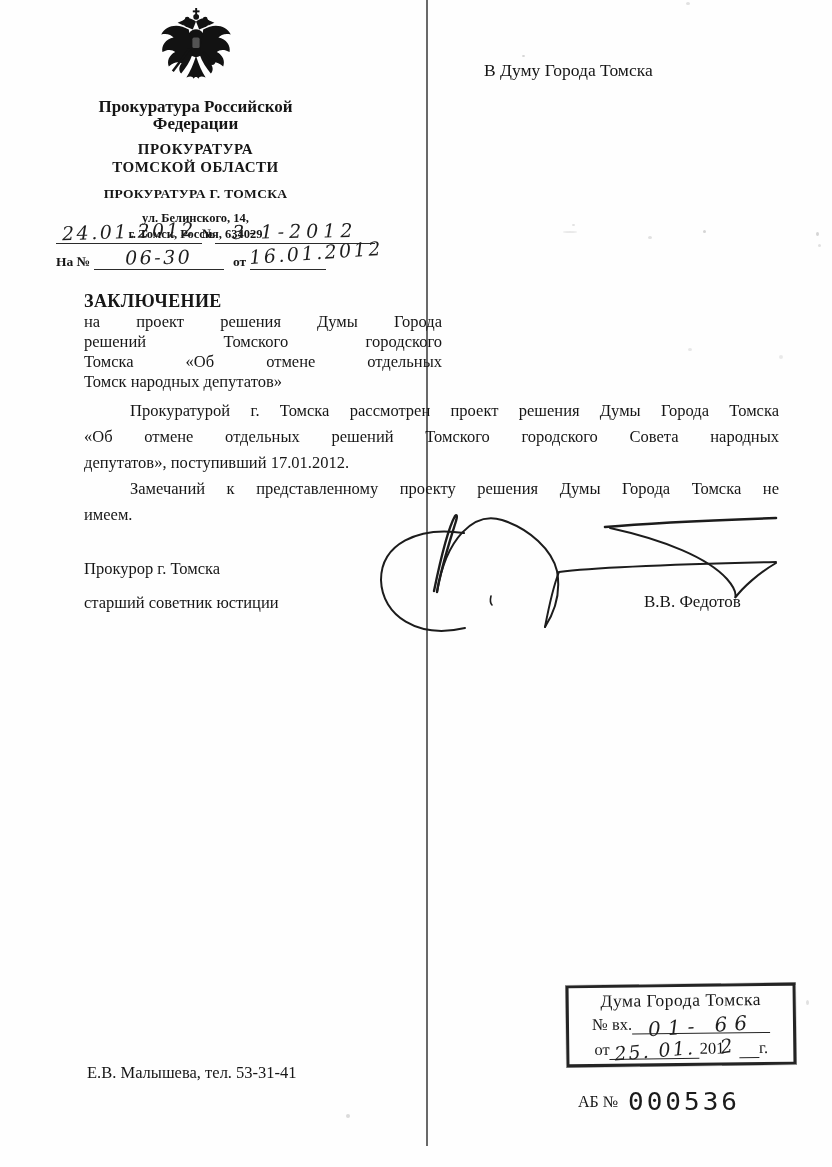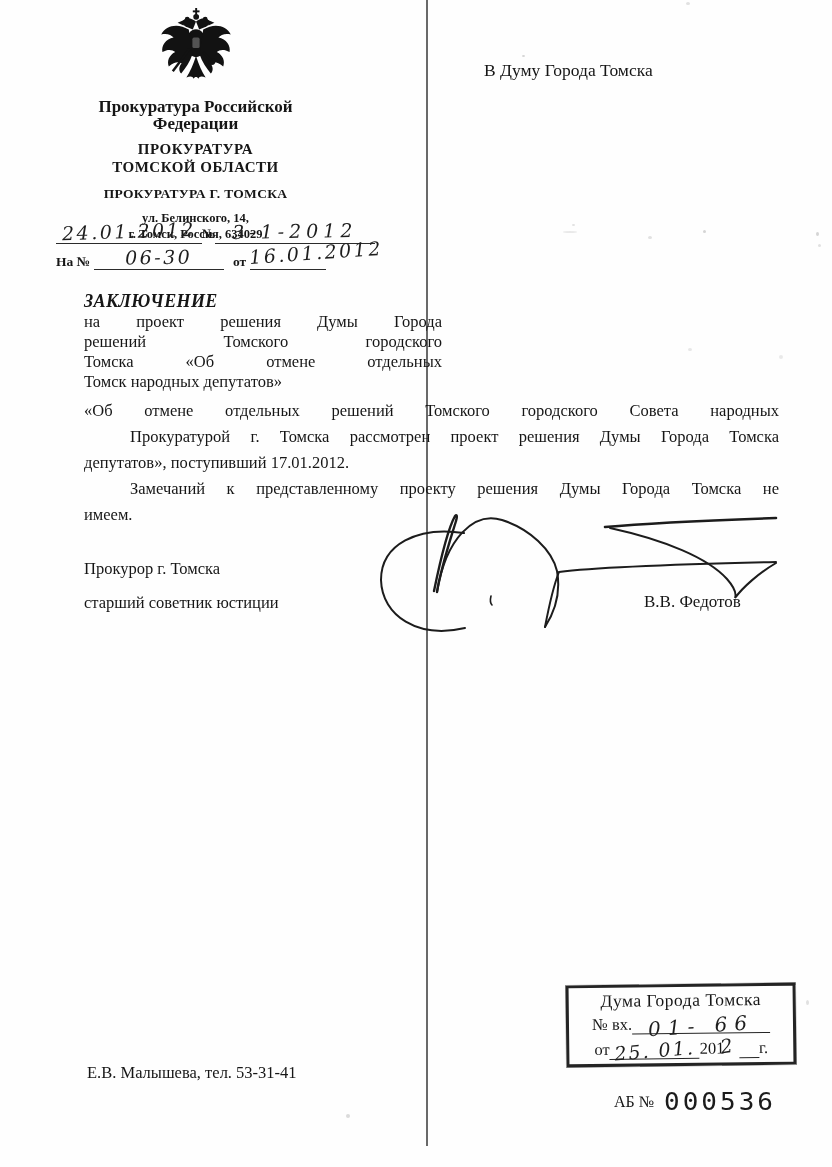--- a/index.html
+++ b/index.html
@@ -61,21 +61,21 @@
   .hw-out-num  { letter-spacing: 5px; transform: rotate(-1deg); }
   .hw-in-num   { transform: rotate(-1deg); }
   .hw-in-date  { transform: rotate(-4deg); transform-origin: left bottom; }
   .nsign { font-size: 13px; position: relative; top: -2px; }
 
   
   .recipient { position: absolute; left: 452px; top: 60px; font-size: 17.5px; margin-left: 32px; }
 
   
   .title-block { position: absolute; left: 84px; top: 291px; width: 358px; }
-  .doc-title { font-weight: bold; font-size: 18px; letter-spacing: .4px; font-style: italic; }
+  .doc-title { font-weight: bold; font-size: 18px; letter-spacing: .4px; }
   .jline-s { text-align: justify; height: 20px; overflow: hidden; font-size: 16.5px; }
   .jline-s::after { content: ""; display: inline-block; width: 100%; }
   .jline-s.last { text-align: left; }
   .jline-s.last::after { content: none; }
 
   
   .body-text { position: absolute; left: 84px; top: 401px; width: 695px; font-size: 16.5px; }
   .jline { text-align: justify; height: 26px; overflow: hidden; }
   .jline::after { content: ""; display: inline-block; width: 100%; }
   .jline.last { text-align: left; }
@@ -101,21 +101,21 @@
     text-align: center;
     box-shadow: 0 0 0 .5px rgba(40,40,40,.35);
   }
   .stamp-org { font-size: 17.5px; letter-spacing: .5px; white-space: nowrap; }
   .stamp-row { font-size: 16.5px; height: 25px; white-space: nowrap; }
   .stamp-blank { display: inline-block; border-bottom: 1.6px solid #242424; height: 23px; vertical-align: bottom; text-align: center; overflow: visible; }
   .hw-stamp-num  { font-size: 20px; letter-spacing: 7px; transform: rotate(-3deg); position: relative; top: 3px; }
   .hw-stamp-date { font-size: 19px; letter-spacing: 2px; transform: rotate(-4deg); position: relative; top: 3px; }
   .hw-stamp-year { font-size: 19px; position: relative; left: -4px; top: -1px; transform: rotate(-8deg); }
 
-  .serial { position: absolute; left: 614px; top: 1086px; white-space: nowrap; }
+  .serial { position: absolute; left: 578px; top: 1086px; white-space: nowrap; }
   .serial-prefix { font-size: 16px; }
   .serial-number {
     font-family: "DejaVu Sans Mono", monospace;
     font-size: 26px;
     letter-spacing: 3px;
     color: #1b1b1b;
     margin-left: 10px;
     transform: scaleY(.95);
     display: inline-block;
     vertical-align: -3px;
@@ -194,22 +194,22 @@
 
   <div class="title-block">
     <div class="doc-title">ЗАКЛЮЧЕНИЕ</div>
     <div class="jline-s">на проект решения Думы Города</div>
     <div class="jline-s">решений Томского городского</div>
     <div class="jline-s">Томска «Об отмене отдельных</div>
     <div class="jline-s last">Томск народных депутатов»</div>
   </div>
 
   <div class="body-text">
+    <div class="jline indent">Прокуратурой г. Томска рассмотрен проект решения Думы Города Томска</div>
     <div class="jline">«Об отмене отдельных решений Томского городского Совета народных</div>
-    <div class="jline indent">Прокуратурой г. Томска рассмотрен проект решения Думы Города Томска</div>
     <div class="jline last">депутатов», поступивший 17.01.2012.</div>
     <div class="jline indent">Замечаний к представленному проекту решения Думы Города Томска не</div>
     <div class="jline last">имеем.</div>
   </div>
 
   <div class="sign-post">
     <div>Прокурор г. Томска</div>
     <div class="line2">старший советник юстиции</div>
   </div>
 

